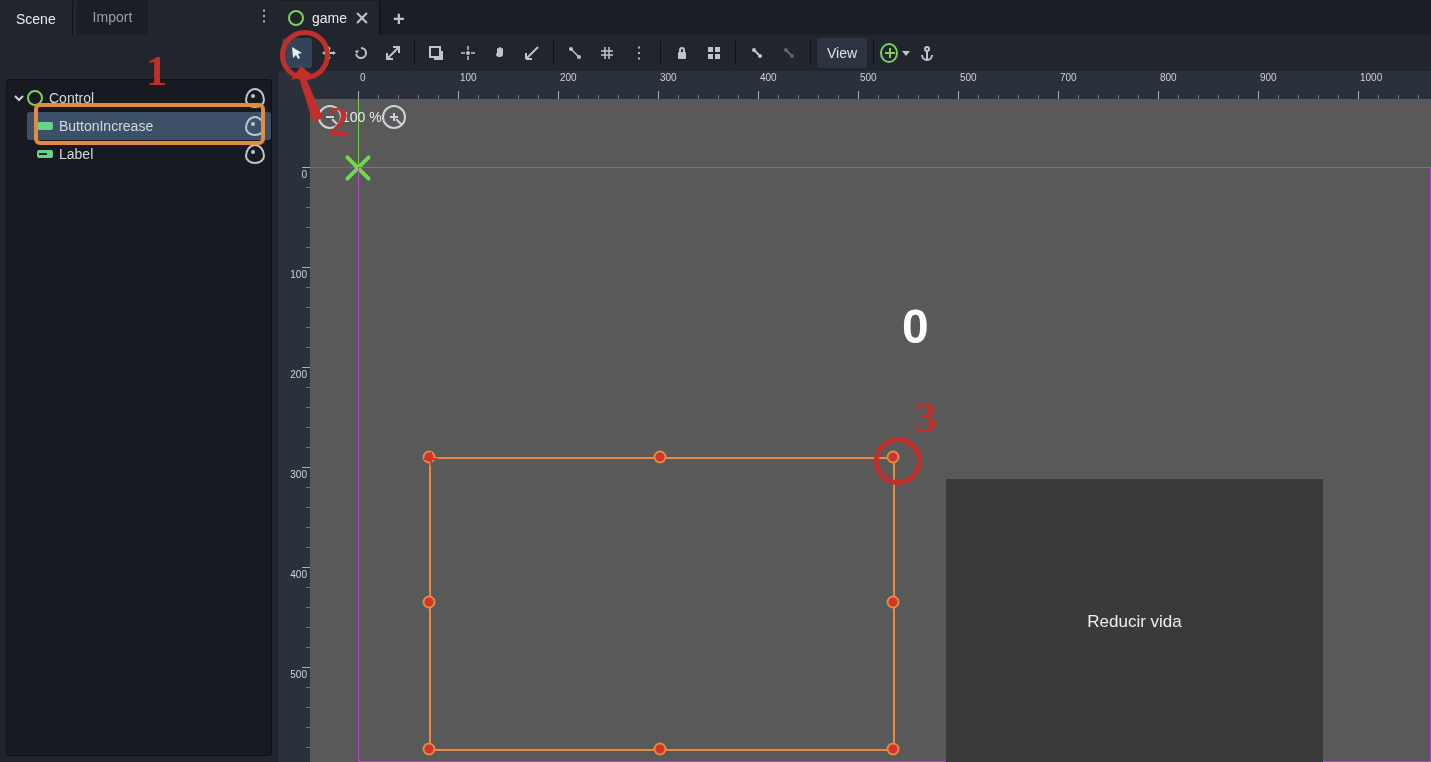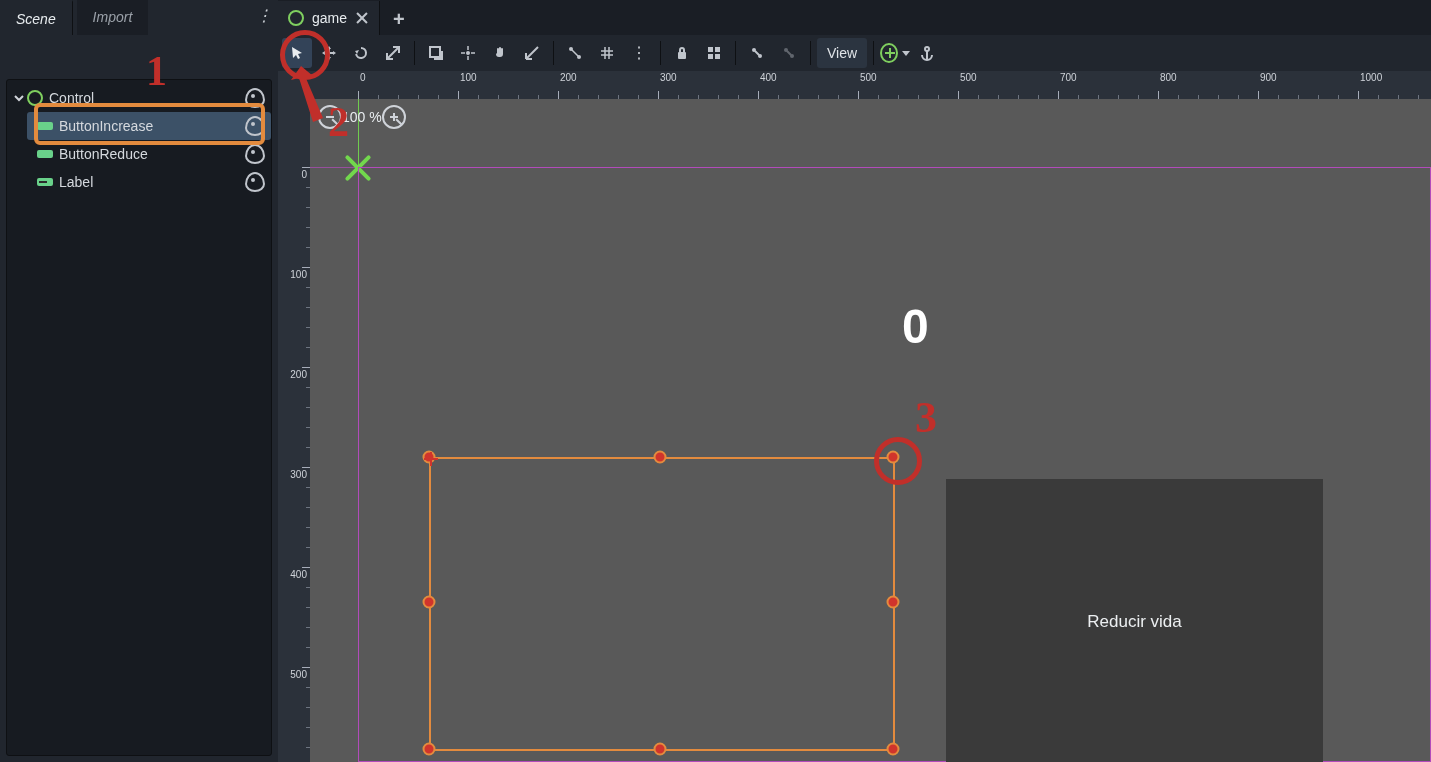--- a/index.html
+++ b/index.html
@@ -6,21 +6,21 @@
 
 
 html,body{margin:0;padding:0;width:1431px;height:762px;overflow:hidden;
           font-family:Arial,Helvetica,sans-serif;font-size:14px;
           background:#21262e;color:#d5d9de;user-select:none;}
 
 
 #top-strip{position:absolute;left:0;top:0;width:100%;height:35px;}
 
 #left-tabs{position:absolute;left:0;top:0;width:278px;height:35px;
-           border-bottom:1px solid #0e1013;font-style:italic;}
+           border-bottom:1px solid #0e1013;}
 .ltab{display:inline-block;height:35px;line-height:35px;padding:0 16px;
       vertical-align:top;color:#9aa0a8;}
 .ltab.active{background:#21262e;color:#e8ecef;border-top:2px solid #21262e;
              border-right:1px solid #0e1013;}
 .ltab:not(.active){background:#1a1e25;}
 
 #doc-tabs{position:absolute;left:278px;top:0;height:35px;right:0;
           background:#1a1e25;border-bottom:1px solid #0e1013;}
 .dtab{display:inline-flex;align-items:center;height:34px;padding:0 10px;
       gap:8px;background:#21262e;border-right:1px solid #0e1013;
@@ -183,27 +183,20 @@
     </div>
 
     <div class="row sel" style="margin-left:20px;padding-left:10px">
       <svg class="ico" width="16" height="12">
         <rect x="0" y="2" width="16" height="8" rx="2" fill="#69d18a"></rect>
         </svg>
       <span class="name">ButtonIncrease</span>
       <span class="eye"></span>
     </div>
 
-    <div class="row" style="margin-left:20px;padding-left:10px">
-      <svg class="ico" width="16" height="12">
-        <rect x="0" y="2" width="16" height="8" rx="2" fill="#69d18a"></rect>
-        </svg>
-      <span class="name">ButtonReduce</span>
-      <span class="eye"></span>
-    </div>
 
     <div class="row" style="margin-left:20px;padding-left:10px">
       <svg class="ico" width="16" height="12">
         <rect x="0" y="2" width="16" height="8" rx="2" fill="#69d18a"></rect>
         <rect x="2" y="5" width="8" height="2" fill="#2b2b2b"></rect>
         </svg>
       <span class="name">Label</span>
       <span class="eye"></span>
     </div>
   </div>

